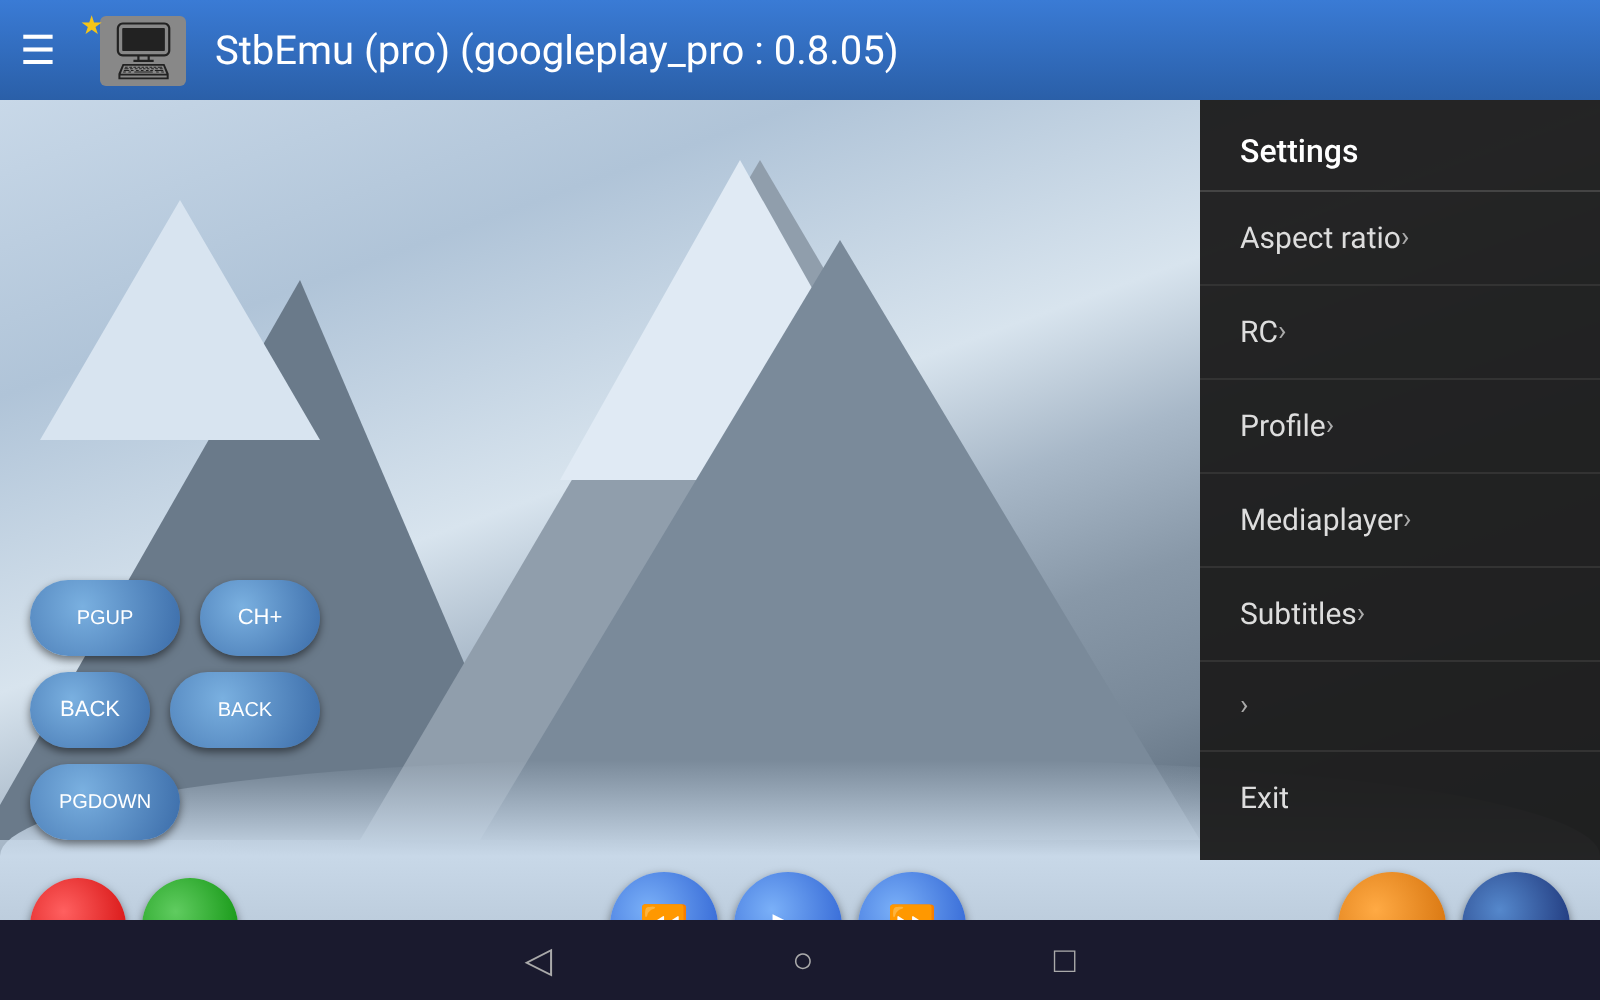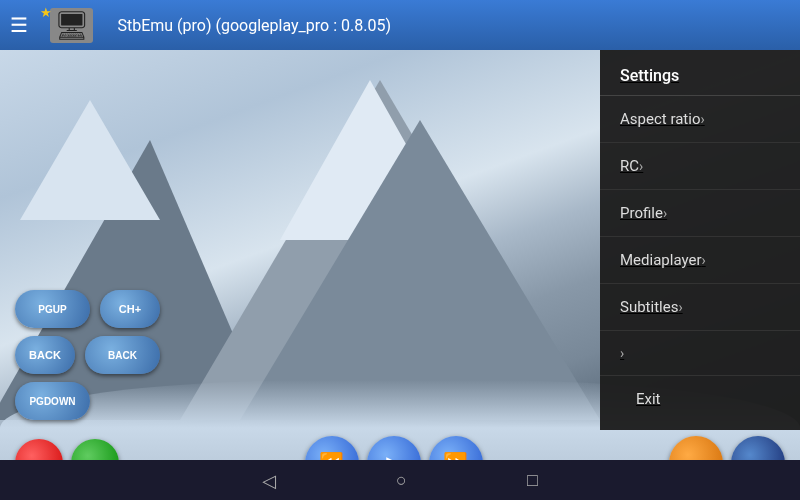--- a/index.html
+++ b/index.html
@@ -44,22 +44,22 @@
     #tv-icon {
       font-size: 28px;
       color: #222;
       background: #888;
       border-radius: 3px;
       padding: 1px 4px;
       margin-left: 10px;
     }
     #app-title {
       color: #fff;
-      font-size: 16px;
-      margin-left: 14px;
+      font-size: 20px;
+      margin-left: 4px;
       font-weight: 400;
     }
 
     
     #video-bg {
       position: absolute;
       top: 50px;
       left: 0;
       width: 800px;
       height: 450px;
@@ -151,21 +151,21 @@
     }
     .ctrl-row {
       display: flex;
       gap: 10px;
     }
     .ctrl-btn {
       background: radial-gradient(circle at 35% 35%, #7ab0e0, #3a6ba8);
       border-radius: 50%;
       color: #fff;
       font-size: 11px;
-      font-weight: bold;
+      font-weight: normal;
       display: flex;
       align-items: center;
       justify-content: center;
       cursor: pointer;
       border: none;
       box-shadow: 0 2px 4px rgba(0,0,0,0.5);
     }
     .ctrl-btn-sm { width: 60px; height: 38px; border-radius: 20px; }
     .ctrl-btn-wide { width: 75px; height: 38px; border-radius: 20px; font-size: 10px; }
 
@@ -239,40 +239,39 @@
 
     
     #dropdown-menu {
       position: absolute;
       top: 50px;
       right: 0;
       width: 200px;
       background: rgba(30, 30, 30, 0.97);
       z-index: 100;
       padding: 8px 0;
-      text-decoration: underline;
     }
     #menu-title {
       color: #fff;
       font-size: 16px;
       font-weight: 500;
       padding: 8px 20px 10px;
       border-bottom: 1px solid #444;
     }
     .menu-item {
       display: flex;
       align-items: center;
       justify-content: flex-start;
       padding: 14px 20px;
       color: #ddd;
       font-size: 15px;
       cursor: pointer;
       border-bottom: 1px solid #333;
     }
-    .menu-item:last-child { border-bottom: none; margin-left: 16px; }
+    .menu-item:last-child { border-bottom: none; }
     .menu-chevron {
       color: #aaa;
       font-size: 14px;
     }
     .menu-item-exit {
       color: #ddd;
       border-bottom: none;
     }
   </style>
 </head>

